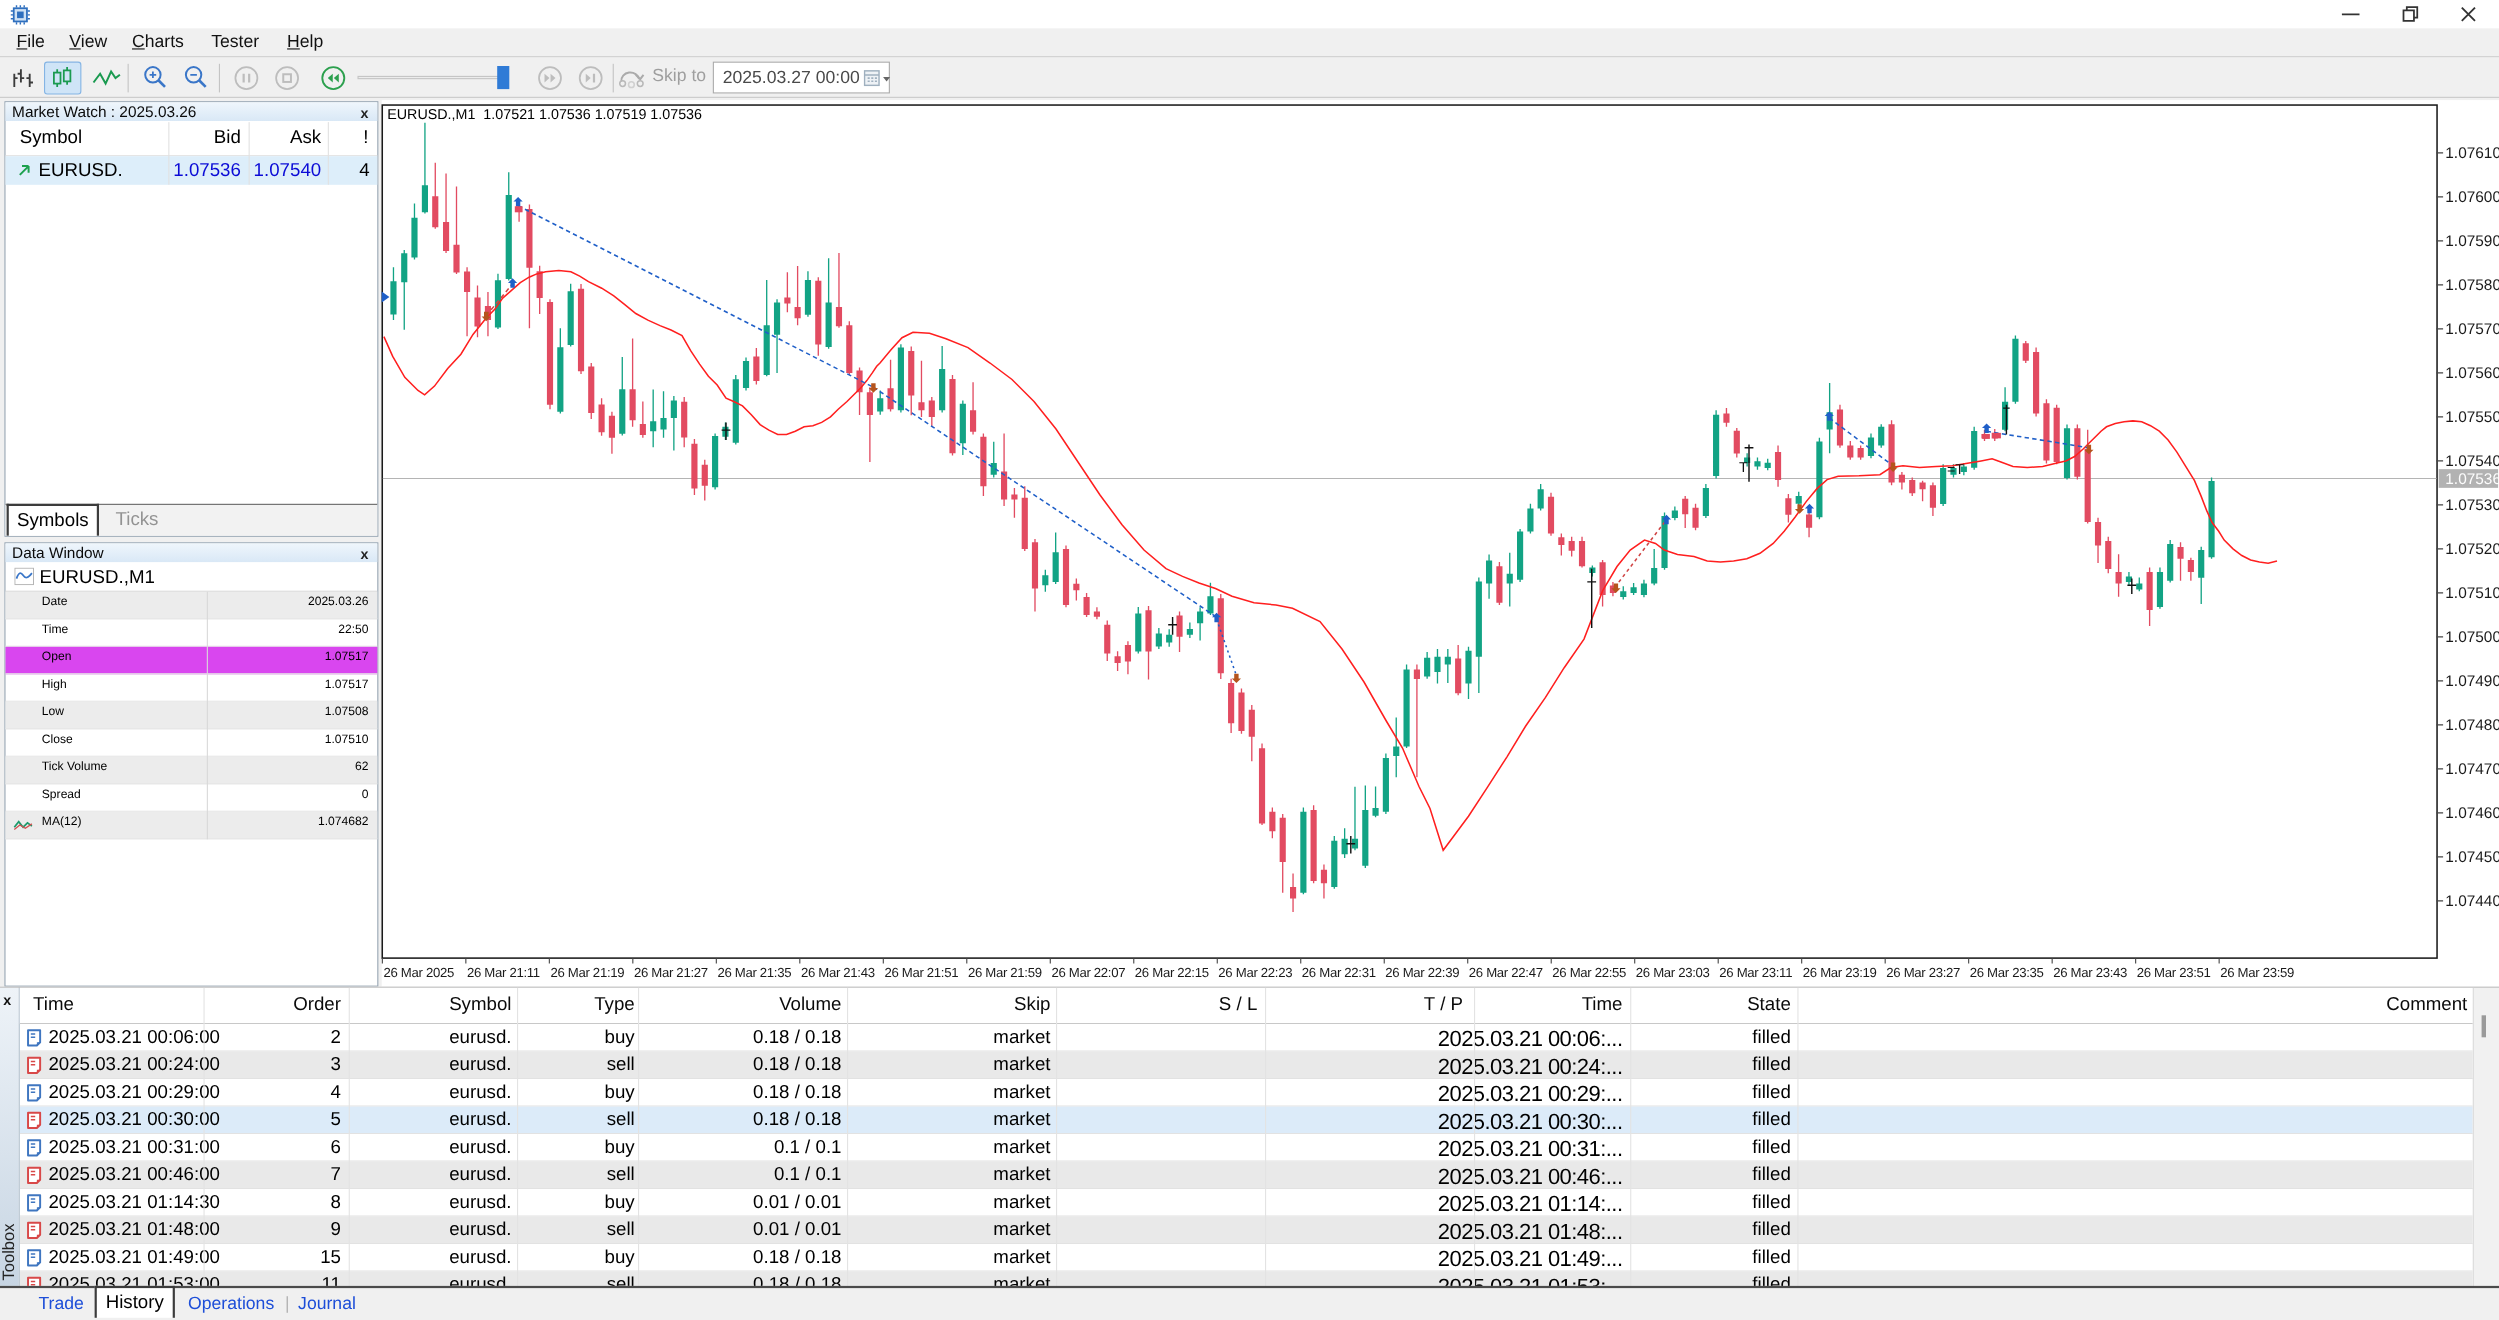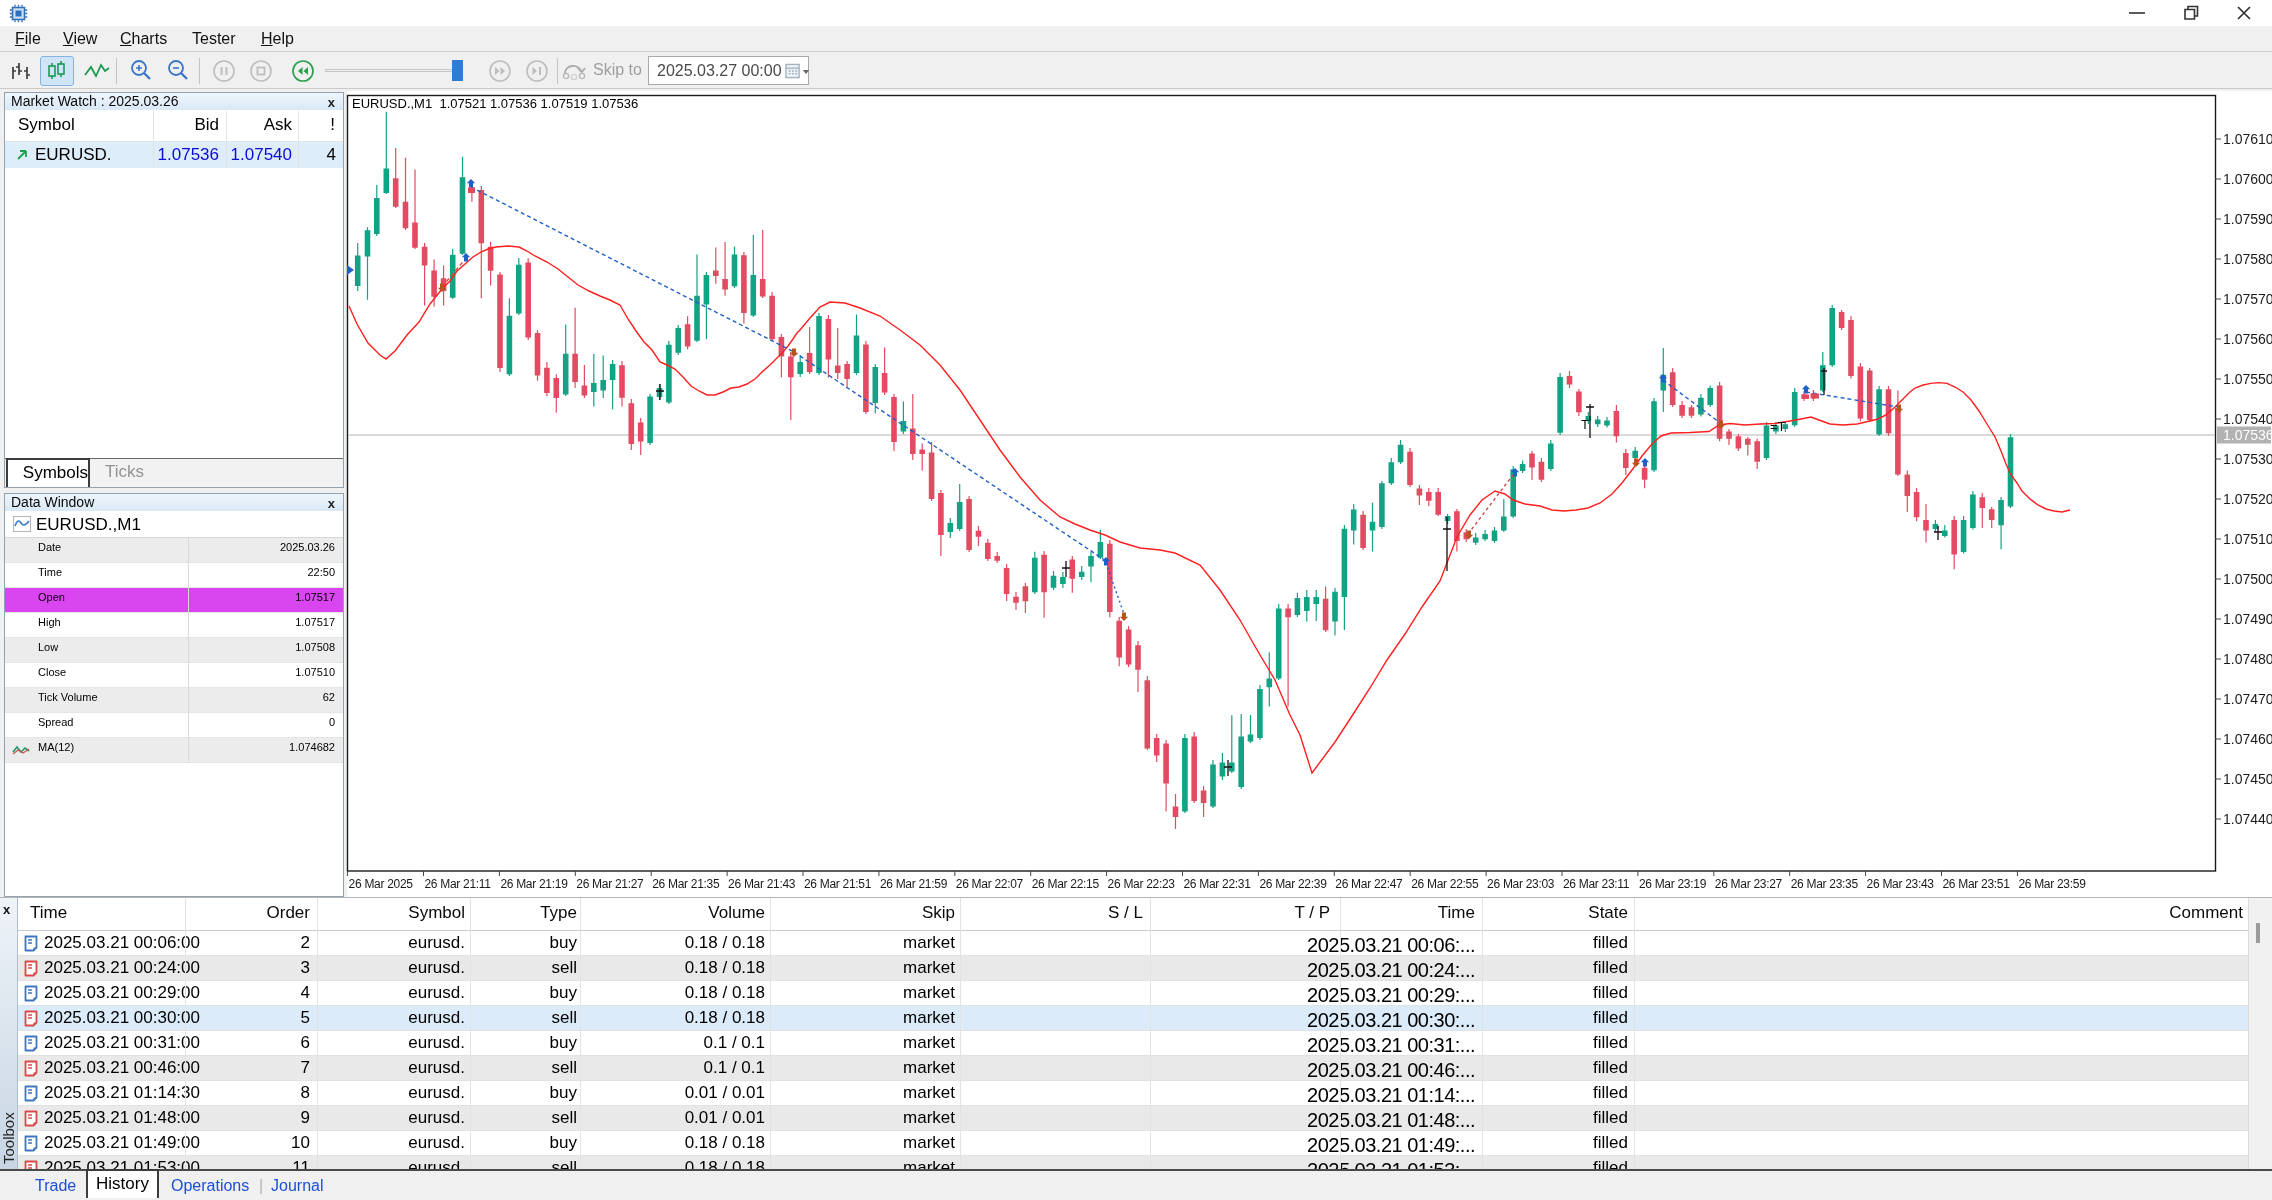--- a/index.html
+++ b/index.html
@@ -160,21 +160,21 @@
    <span class="mwhead" style="left:30px;top:3px;position:absolute">EURUSD.</span>
    <span class="mwhead" style="position:absolute;right:calc(100% - 214px);top:3px;color:#0b0bd6">1.07536</span>
    <span class="mwhead" style="position:absolute;right:calc(100% - 287px);top:3px;color:#0b0bd6">1.07540</span>
    <span class="mwhead" style="position:absolute;right:7px;top:3px">4</span>
  </div>
  <div class="mwsep" style="left:148px;top:18px;height:57px"></div>
  <div class="mwsep" style="left:221px;top:18px;height:57px"></div>
  <div class="mwsep" style="left:293px;top:18px;height:57px"></div>
 
  <div class="abs" style="left:0;top:365px;width:338px;height:29px;background:#f2f2f2;border-top:1px solid #686868">
-   <div class="abs" style="left:1px;top:-1px;width:84px;height:29px;background:#fff;border:2px solid #3c3c3c;border-bottom:none;font-size:17px;color:#000;text-align:right;padding-top:3px">Symbols</div>
+   <div class="abs" style="left:1px;top:-1px;width:84px;height:29px;background:#fff;border:2px solid #3c3c3c;border-bottom:none;font-size:17px;color:#000;text-align:center;padding-top:3px">Symbols</div>
    <div class="abs" style="left:100px;top:3px;font-size:17px;color:#939393">Ticks</div>
  </div>
 </div>
 
 <div class="panel" style="left:4px;top:493px;width:340px;height:404px">
  <div class="phead">Data Window<span class="pclose" style="right:8px;position:absolute">x</span></div>
  <div class="abs" style="left:0;top:18px;width:338px;height:26px;border-bottom:1px solid #d7d7d7">
    <svg class="abs" style="left:8px;top:4px" width="18" height="16" viewBox="0 0 18 16">
      <rect x="0.5" y="0.5" width="17" height="15" fill="#fff" stroke="#b5b5b5"></rect>
      <path d="M2 10c2-6 4-6 6-3s4 3 8-2" fill="none" stroke="#3a76c8" stroke-width="1.6"></path>
@@ -495,21 +495,21 @@
         <div class="c c8">2025.03.21 01:48:...</div>
         <div class="c c9">filled</div>
       </div>
       <div class="rw">
         <svg width="14" height="17" viewBox="0 0 14 17" style="position:absolute;left:6px;top:4px">
           <path d="M1.5 1.5h11a0 0 0 0 1 0 0v11l-3 3h-8a0 0 0 0 1 0 0v-14a0 0 0 0 1 0 0Z" fill="#fff" stroke="#3f76c0" stroke-width="1.8" stroke-linejoin="round"></path>
           <path d="M4 5h4M4 8h4" stroke="#3f76c0" stroke-width="1.4"></path>
           <path d="M12.5 12.5l-3 3v-3Z" fill="#3f76c0"></path>
         </svg>
         <div class="c ct">2025.03.21 01:49:00</div>
-        <div class="c c1">10</div>
+        <div class="c c1">15</div>
         <div class="c c2">eurusd.</div>
         <div class="c c3">buy</div>
         <div class="c c4">0.18 / 0.18</div>
         <div class="c c5">market</div>
         <div class="c c8">2025.03.21 01:49:...</div>
         <div class="c c9">filled</div>
       </div>
       <div class="rw alt">
         <svg width="14" height="17" viewBox="0 0 14 17" style="position:absolute;left:6px;top:4px">
           <path d="M1.5 1.5h11a0 0 0 0 1 0 0v11l-3 3h-8a0 0 0 0 1 0 0v-14a0 0 0 0 1 0 0Z" fill="#fff" stroke="#d84848" stroke-width="1.8" stroke-linejoin="round"></path>

